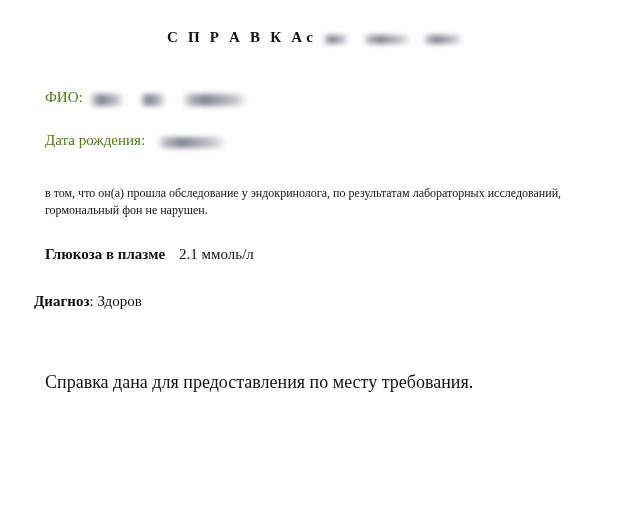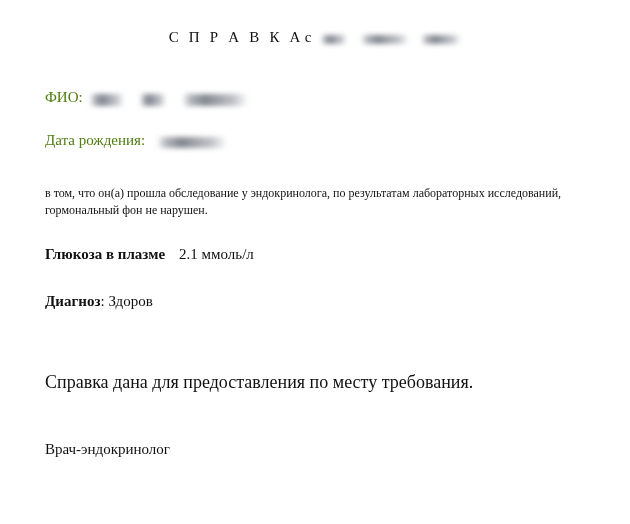--- a/index.html
+++ b/index.html
@@ -23,20 +23,21 @@
   }
 
   
   .title-row {
     position: absolute;
     top: 28px;
     left: 0;
     width: 630px;
     text-align: center;
     white-space: nowrap;
+    font-weight: bold;
   }
   .title-text {
     font-size: 15px;
     letter-spacing: 3.2px;
     color: #111;
     font-family: "Liberation Serif", "DejaVu Serif", serif;
   }
   .title-suffix {
     font-size: 15px;
     letter-spacing: 0px;
@@ -122,21 +123,21 @@
   }
   .measure-label {
     font-weight: bold;
   }
   .measure-value {
     margin-left: 14px;
   }
 
   .diagnosis-row {
     position: absolute;
-    left: 45px;
+    left: 34px;
     top: 293px;
     font-size: 15px;
     color: #111;
     white-space: nowrap;
   }
   .diagnosis-label {
     font-weight: bold;
   }
 
   .footer-note {
@@ -192,15 +193,14 @@
   <div class="measure-row">
     <span class="measure-label">Глюкоза в плазме</span><span class="measure-value">2.1 ммоль/л</span>
   </div>
 
   <div class="diagnosis-row">
     <span class="diagnosis-label">Диагноз</span><span>: </span><span>Здоров</span>
   </div>
 
   <div class="footer-note">Справка дана для предоставления по месту требования.</div>
 
-  <div class="signature-row">Врач-эндокринолог</div>
 
 </div>
 
 </body></html>

